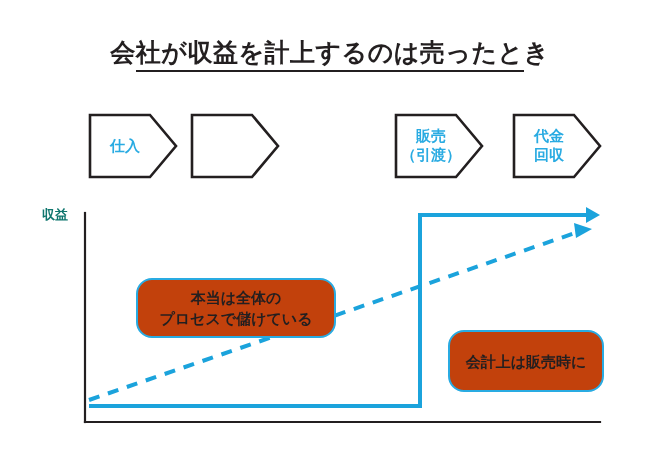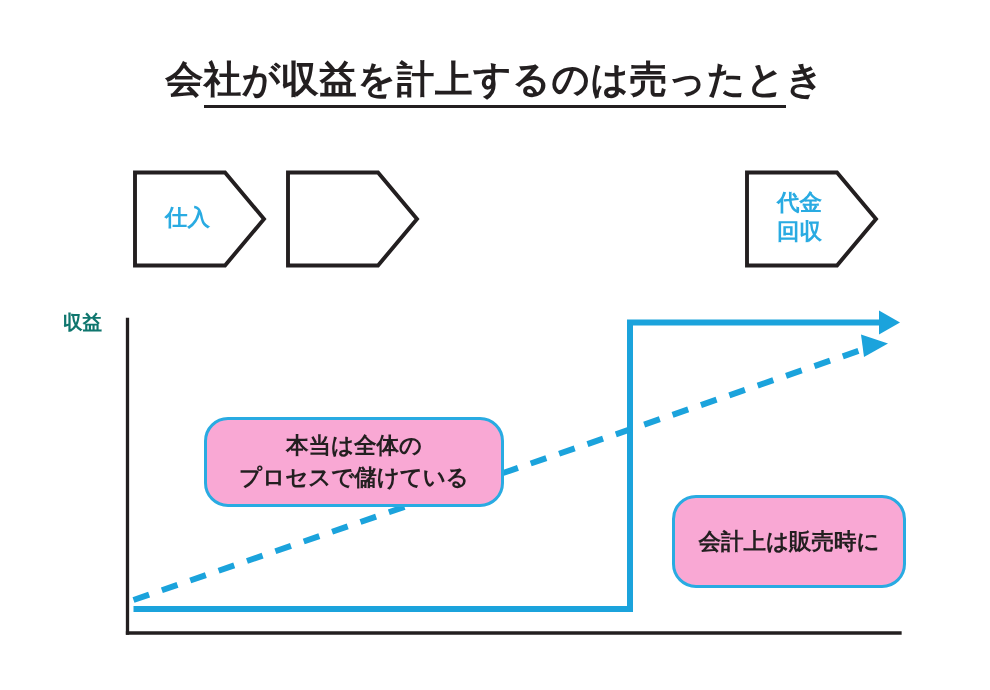--- a/index.html
+++ b/index.html
@@ -93,21 +93,21 @@
     color: #0f766e;
     white-space: nowrap;
   }
 
   
   .callout {
     position: absolute;
     box-sizing: border-box;
     border: 2.5px solid #29abe2;
     border-radius: 16px;
-    background: #f9a8d4;
+    background: #c2410c;
     display: flex;
     flex-direction: column;
     align-items: center;
     justify-content: center;
     font-size: 15px;
     font-weight: bold;
     color: #231f20;
     line-height: 1.4;
     white-space: nowrap;
   }
@@ -157,22 +157,31 @@
       </div>
     </div>
 
     <div class="chevron" style="left:102px;">
       <svg width="90" height="66" viewBox="0 0 90 66" xmlns="http://www.w3.org/2000/svg">
         <polygon points="2,2 62,2 88,33 62,64 2,64" fill="#ffffff" stroke="#231f20" stroke-width="2.6" stroke-linejoin="miter"></polygon>
       </svg>
     </div>
 
 
-
-    <div class="chevron" style="left:408px;">
+    <div class="chevron" style="left:306px;">
+      <svg width="90" height="66" viewBox="0 0 90 66" xmlns="http://www.w3.org/2000/svg">
+        <polygon points="2,2 62,2 88,33 62,64 2,64" fill="#ffffff" stroke="#231f20" stroke-width="2.6" stroke-linejoin="miter"></polygon>
+      </svg>
+      <div class="chevron-label">
+        <span>販売</span>
+        <span>（引渡）</span>
+      </div>
+    </div>
+
+    <div class="chevron" style="left:424px;">
       <svg width="90" height="66" viewBox="0 0 90 66" xmlns="http://www.w3.org/2000/svg">
         <polygon points="2,2 62,2 88,33 62,64 2,64" fill="#ffffff" stroke="#231f20" stroke-width="2.6" stroke-linejoin="miter"></polygon>
       </svg>
       <div class="chevron-label">
         <span>代金</span>
         <span>回収</span>
       </div>
     </div>
 
   </div>

